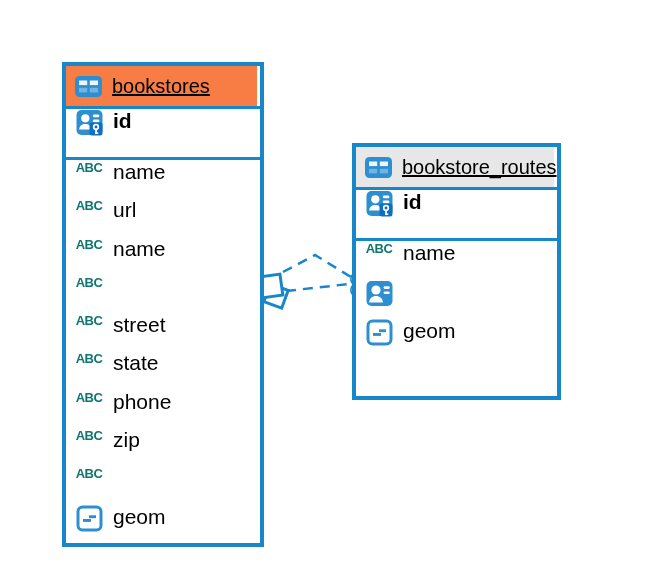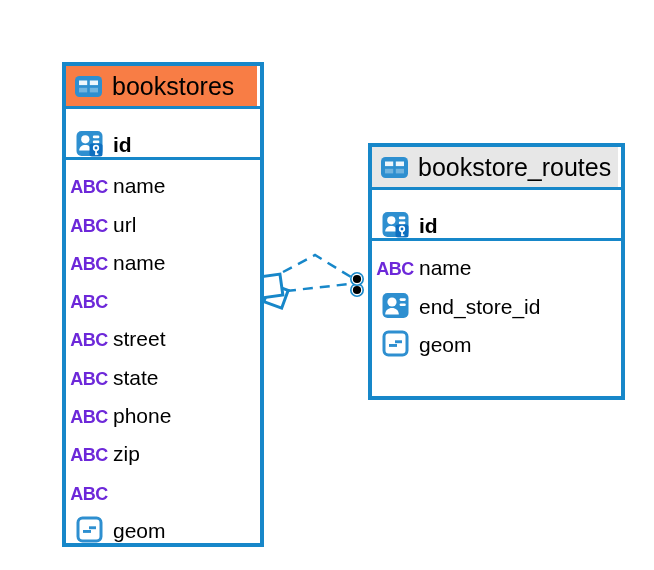--- a/index.html
+++ b/index.html
@@ -11,39 +11,39 @@
   html,body{margin:0;padding:0;background:#fff;}
   .canvas{
     position:relative;width:654px;height:570px;background:#ffffff;overflow:hidden;
     font-family:"Liberation Sans",sans-serif;
   }
   .table{
     position:absolute;box-sizing:border-box;background:#fff;
     border:4px solid var(--blue);
   }
   #table-0{left:62px;top:62px;width:202px;height:485px;}
-  #table-1{left:368px;top:143px;width:257px;height:257px;}
+  #table-1{left:352px;top:143px;width:209px;height:257px;}
   .header{
     height:40px;display:flex;align-items:center;gap:9px;
     padding-left:7px;margin-right:3px;
   }
   .header.selected{background:var(--orange);}
   .header.default{background:var(--gray);}
-  .title{font-size:25px;color:#000;white-space:nowrap;}
+  .title{font-size:20px;color:#000;white-space:nowrap;text-decoration:underline;}
   .sep{height:3px;background:var(--blue);}
-  .row{display:flex;align-items:flex-end;gap:9px;padding-left:8px;box-sizing:border-box;}
+  .row{display:flex;align-items:flex-start;gap:9px;padding-left:8px;box-sizing:border-box;}
   .key-section .row{height:48px;}
   #table-0 .body-section .row{height:38.3px;}
   #table-1 .body-section .row{height:38.75px;}
   .label{font-size:21px;color:#000;white-space:nowrap;}
   .row.bold .label{font-weight:bold;}
   .icon{width:30px;display:flex;align-items:center;justify-content:center;flex-shrink:0;}
   .icon svg{display:block;}
   .abc{
-    color:#6d28d9;font-weight:800;font-size:18px;letter-spacing:-0.5px;
+    color:#0f766e;font-weight:800;font-size:13px;letter-spacing:-0.5px;
     font-family:"Liberation Sans",sans-serif;
   }
   .overlay{position:absolute;left:0;top:0;}
   .dash{stroke:var(--blue);stroke-width:2.5;fill:none;stroke-dasharray:10 7;}
 </style>
 </head>
 <body>
 
 <div class="canvas">
 
@@ -214,21 +214,20 @@
         <div class="row">
           <span class="icon">
             <svg width="27" height="27" viewBox="0 0 27 27">
               <rect x="0.5" y="1" width="26" height="25" rx="5" fill="#2e8fd0"></rect>
               <circle cx="10" cy="10" r="4.6" fill="#fff"></circle>
               <path d="M3.2 22.5 c0-4.2 3.1-6.4 6.8-6.4 s6.8 2.2 6.8 6.4 z" fill="#fff"></path>
               <rect x="17.6" y="6.2" width="6.2" height="2.7" rx="1.3" fill="#fff"></rect>
               <rect x="17.6" y="11.4" width="6.2" height="2.7" rx="1.3" fill="#fff"></rect>
             </svg>
           </span>
-          <span class="label">end_store_id</span>
         </div>
         <div class="row">
           <span class="icon">
             <svg width="27" height="27" viewBox="0 0 27 27">
               <rect x="2" y="2" width="23" height="23" rx="4.5" fill="#fff" stroke="#2e8fd0" stroke-width="3"></rect>
               <rect x="7" y="14" width="8" height="2.9" fill="#2e8fd0"></rect>
               <rect x="13" y="10.3" width="7" height="2.9" fill="#2e8fd0"></rect>
             </svg>
           </span>
           <span class="label">geom</span>

